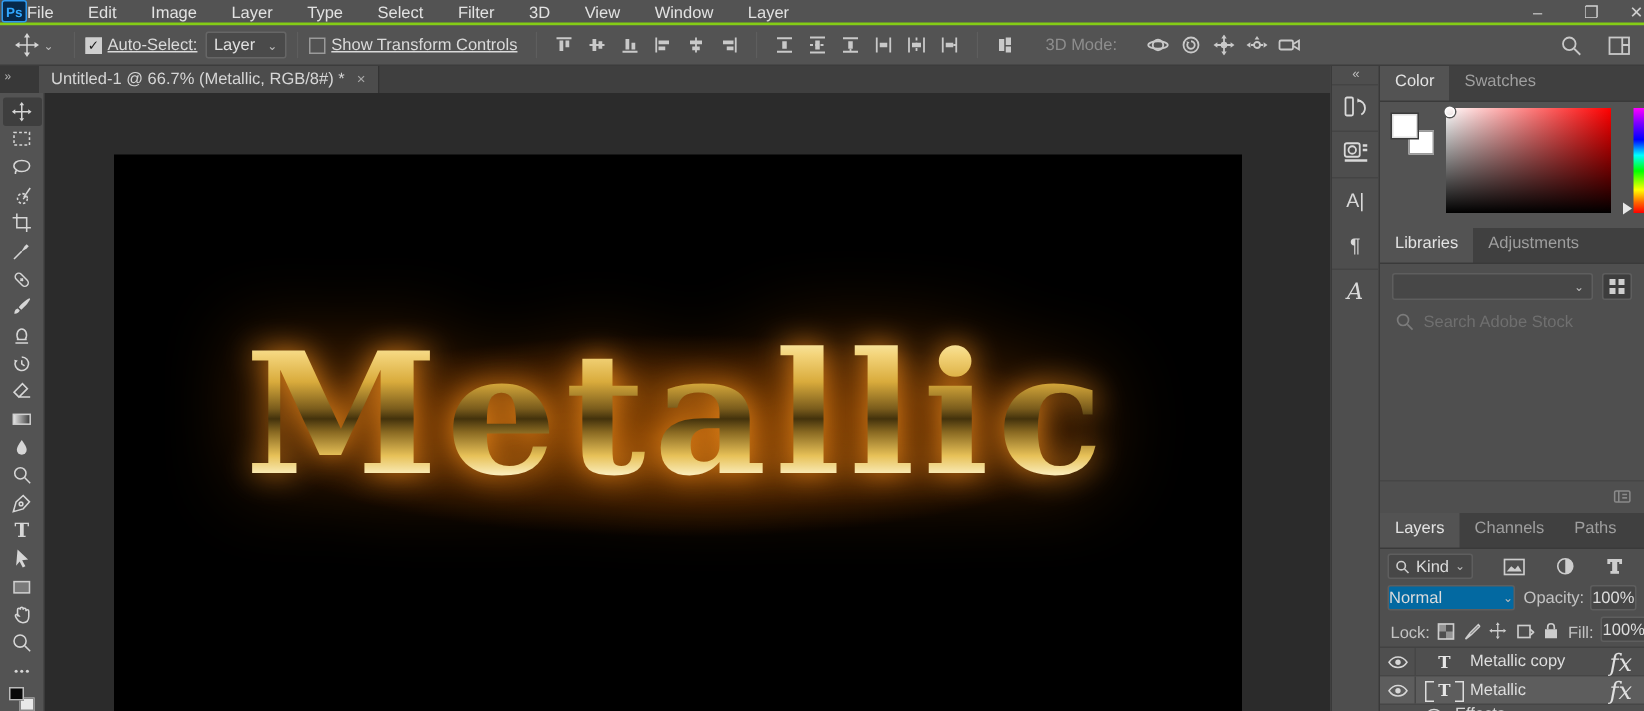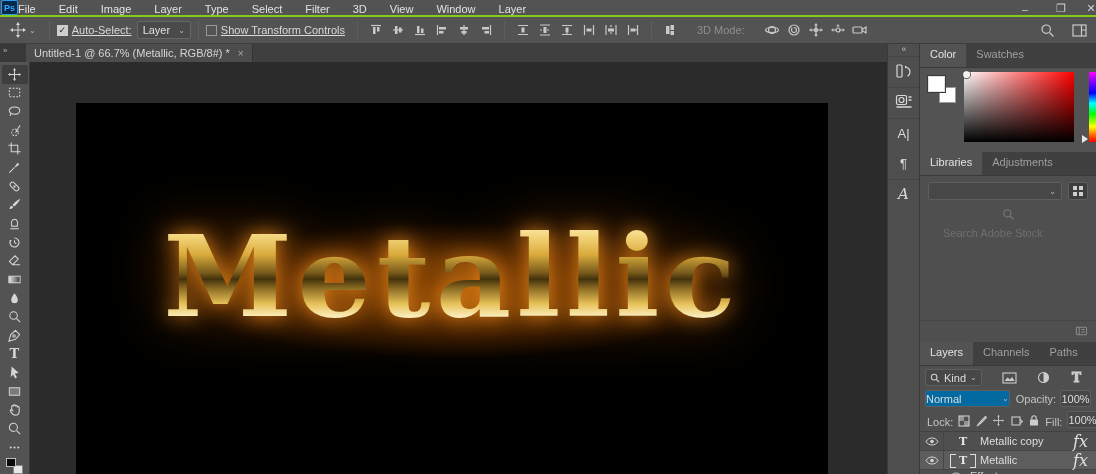--- a/index.html
+++ b/index.html
@@ -84,21 +84,21 @@
   
   .panel-libraries { position:absolute; left:0; top:108px; width:176px; height:190px; background:#4f4f4f; }
   .lib-row { display:flex; align-items:center; gap:6px; padding:6px 8px 0; }
   .lib-select { flex:1; height:18px; background:#474747; border:1px solid #5e5e5e; border-radius:2px; display:flex; align-items:center; justify-content:flex-end; padding:0 5px; color:#bdbdbd; }
   .grid-btn { width:20px; height:18px; background:#3d3d3d; border:1px solid #5e5e5e; border-radius:2px; display:flex; align-items:center; justify-content:center; }
   .grid-glyph { width:10px; height:10px; background:
       linear-gradient(#cfcfcf,#cfcfcf) 0 0/4px 4px no-repeat,
       linear-gradient(#cfcfcf,#cfcfcf) 6px 0/4px 4px no-repeat,
       linear-gradient(#cfcfcf,#cfcfcf) 0 6px/4px 4px no-repeat,
       linear-gradient(#cfcfcf,#cfcfcf) 6px 6px/4px 4px no-repeat; }
-  .search-row { display:flex; align-items:center; gap:6px; padding:8px 10px; color:#7b7b7b;flex-direction:column; }
+  .search-row { display:flex; align-items:flex-end; gap:6px; padding:8px 10px; color:#7b7b7b; }
   .search-input { background:transparent; border:none; outline:none; color:#9a9a9a; font-size:11px; width:130px; font-family:"Liberation Sans",sans-serif; }
   .search-input::placeholder { color:#6f6f6f; }
   .lib-footer { position:absolute; left:0; right:0; bottom:2px; height:20px; border-top:1px solid #464646; display:flex; align-items:center; justify-content:flex-end; padding:0 8px; }
   .lib-footer svg { stroke:#8a8a8a; fill:none; stroke-width:1.1; }
 
   
   .panel-layers { position:absolute; left:0; top:298px; width:176px; height:132px; background:#4f4f4f; }
   .layers-filter { display:flex; align-items:center; gap:20px; padding:3px 5px 2px; }
   .kind-select { width:86px; height:17px; background:#474747; border:1px solid #5e5e5e; border-radius:2px; display:flex; align-items:center; gap:4px; padding:0 4px; color:#dcdcdc; }
   .f-icon { width:17px; height:15px; display:flex; align-items:center; justify-content:center; }

